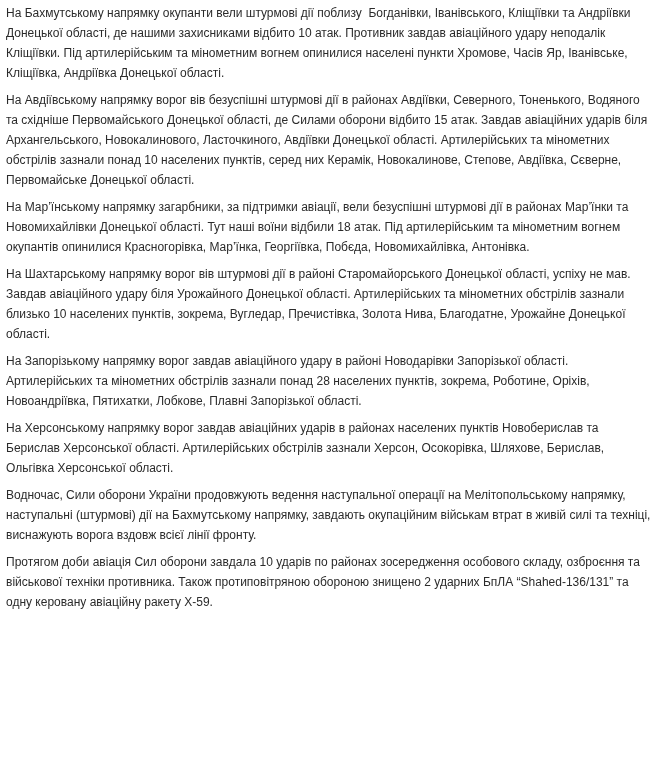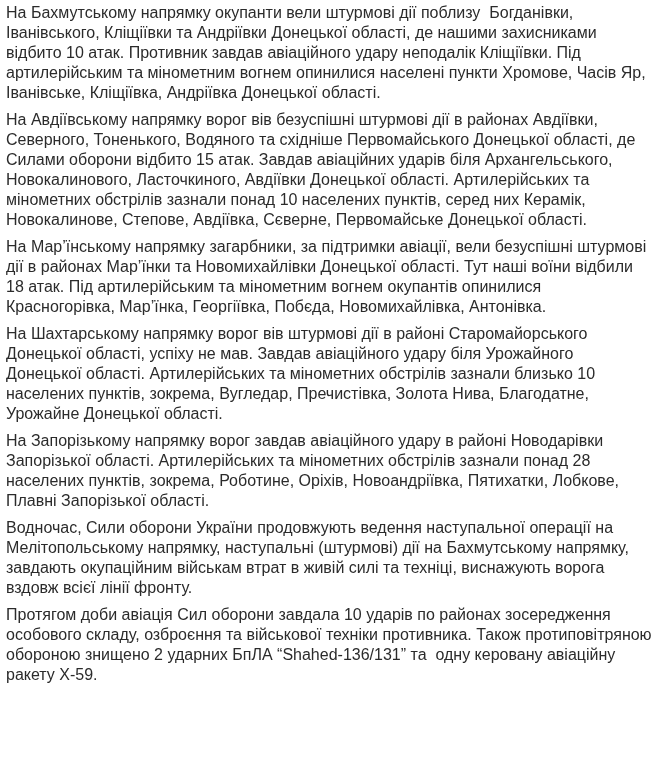--- a/index.html
+++ b/index.html
@@ -7,21 +7,21 @@
     padding: 0;
     background: #ffffff;
   }
   .doc {
     box-sizing: border-box;
     width: 659px;
     min-height: 759px;
     background: #ffffff;
     padding: 3px 6px 4px 6px;
     font-family: "Liberation Sans", "DejaVu Sans", sans-serif;
-    font-size: 16px;
+    font-size: 12px;
     line-height: 20px;
     color: #2b2b2b;
     overflow: hidden;
   }
   .doc p {
     margin: 0 0 7px 0;
     white-space: pre-wrap;
     text-align: left;
   }
   .doc p:last-child {
@@ -30,16 +30,17 @@
 </style>
 </head>
 <body>
 
 <div class="doc">
   <p>На Бахмутському напрямку окупанти вели штурмові дії поблизу  Богданівки, Іванівського, Кліщіївки та Андріївки Донецької області, де нашими захисниками відбито 10 атак. Противник завдав авіаційного удару неподалік Кліщіївки. Під артилерійським та мінометним вогнем опинилися населені пункти Хромове, Часів Яр, Іванівське, Кліщіївка, Андріївка Донецької області.</p>
   <p>На Авдіївському напрямку ворог вів безуспішні штурмові дії в районах Авдіївки, Северного, Тоненького, Водяного та східніше Первомайського Донецької області, де Силами оборони відбито 15 атак. Завдав авіаційних ударів біля Архангельського, Новокалинового, Ласточкиного, Авдіївки Донецької області. Артилерійських та мінометних обстрілів зазнали понад 10 населених пунктів, серед них Керамік, Новокалинове, Степове, Авдіївка, Сєверне, Первомайське Донецької області.</p>
   <p>На Мар’їнському напрямку загарбники, за підтримки авіації, вели безуспішні штурмові дії в районах Мар’їнки та Новомихайлівки Донецької області. Тут наші воїни відбили 18 атак. Під артилерійським та мінометним вогнем окупантів опинилися Красногорівка, Мар’їнка, Георгіївка, Побєда, Новомихайлівка, Антонівка.</p>
   <p>На Шахтарському напрямку ворог вів штурмові дії в районі Старомайорського Донецької області, успіху не мав. Завдав авіаційного удару біля Урожайного Донецької області. Артилерійських та мінометних обстрілів зазнали близько 10 населених пунктів, зокрема, Вугледар, Пречистівка, Золота Нива, Благодатне, Урожайне Донецької області.</p>
   <p>На Запорізькому напрямку ворог завдав авіаційного удару в районі Новодарівки Запорізької області. Артилерійських та мінометних обстрілів зазнали понад 28 населених пунктів, зокрема, Роботине, Оріхів, Новоандріївка, Пятихатки, Лобкове, Плавні Запорізької області.</p>
+  <p>На Херсонському напрямку ворог завдав авіаційних ударів в районах населених пунктів Новоберислав та Берислав Херсонської області. Артилерійських обстрілів зазнали Херсон, Осокорівка, Шляхове, Берислав, Ольгівка Херсонської області.</p>
   <p>Водночас, Сили оборони України продовжують ведення наступальної операції на Мелітопольському напрямку, наступальні (штурмові) дії на Бахмутському напрямку, завдають окупаційним військам втрат в живій силі та техніці, виснажують ворога вздовж всієї лінії фронту.</p>
   <p>Протягом доби авіація Сил оборони завдала 10 ударів по районах зосередження особового складу, озброєння та військової техніки противника. Також протиповітряною обороною знищено 2 ударних БпЛА “Shahed-136/131” та  одну керовану авіаційну ракету Х-59.</p>
 
 </div>
 
 </body></html>

